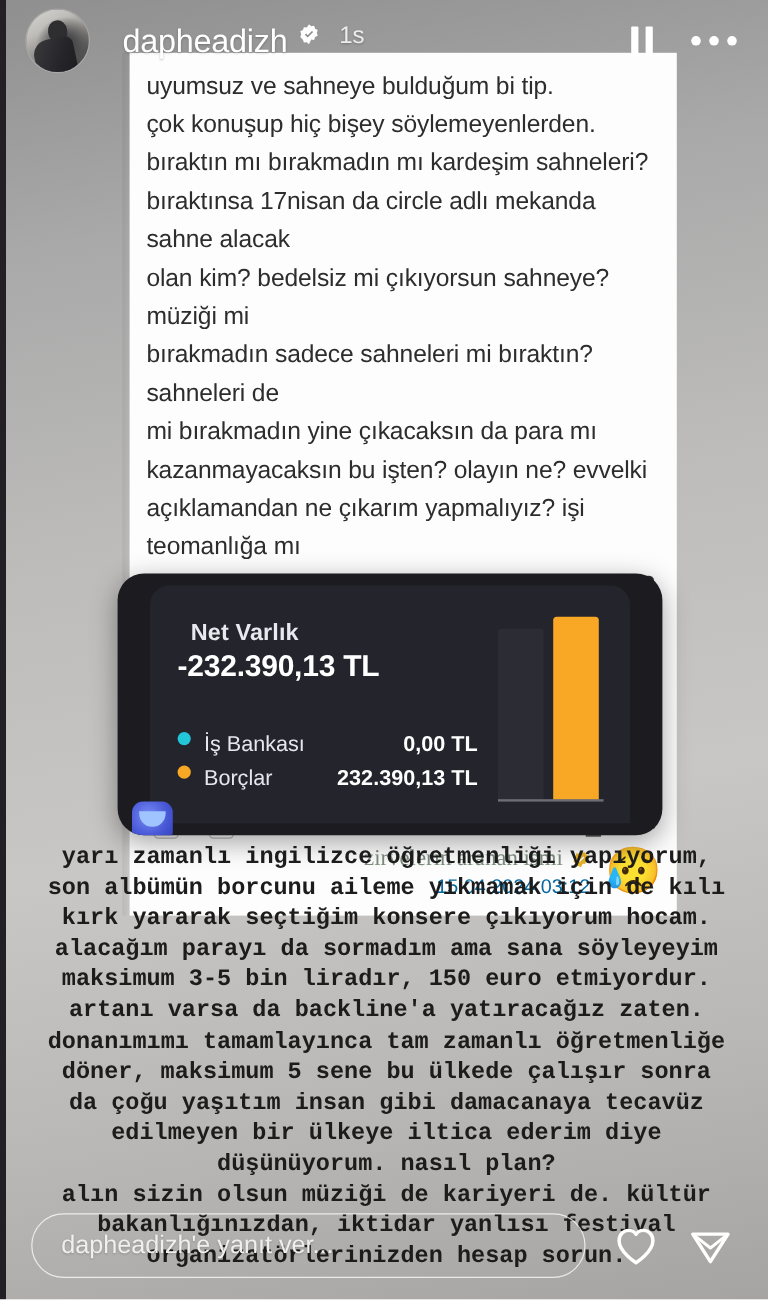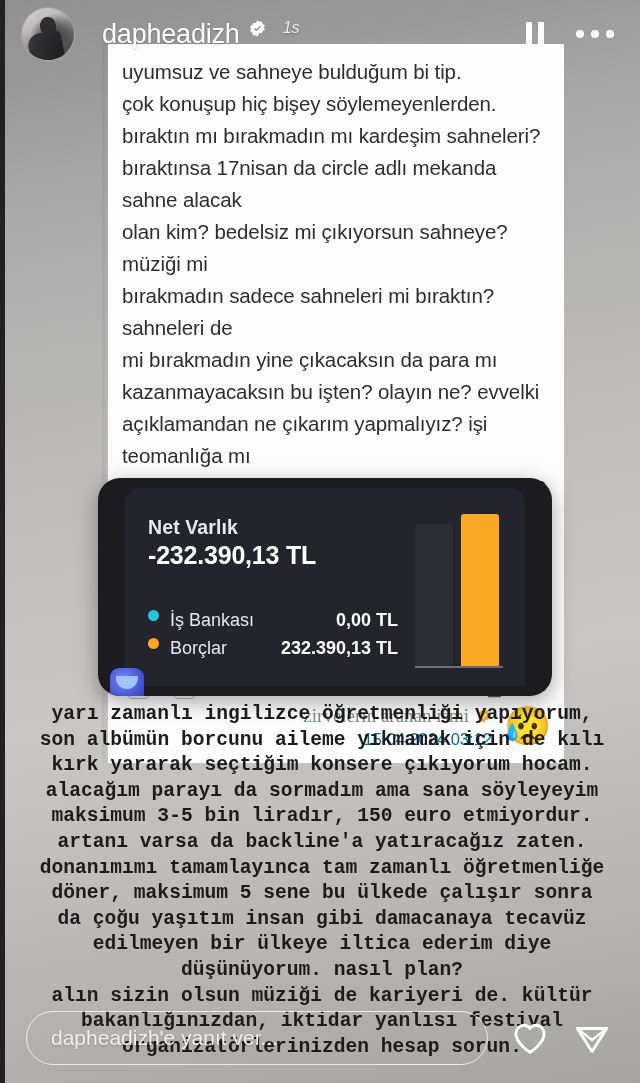--- a/index.html
+++ b/index.html
@@ -83,24 +83,23 @@
     letter-spacing: -0.2px;
     text-shadow: 0 1px 2px rgba(0,0,0,0.25);
   }
   .verified-badge {
     width: 19px; height: 19px;
     flex: 0 0 19px;
     display: block;
   }
   .time-ago {
     color: #ececec;
-    font-size: 16px;
+    font-size: 20px;
     margin-left: 8px;
     text-shadow: 0 1px 2px rgba(0,0,0,0.25);
-    font-style: italic;
   }
 
   .header-actions {
     margin-left: auto;
     display: flex;
     align-items: center;
     gap: 32px;
   }
   .pause-icon {
     display: flex;
@@ -227,21 +226,21 @@
   }
   .finance-inner {
     position: absolute;
     left: 27px; top: 10px;
     width: 400px; height: 198px;
     background: #24242c;
     border-radius: 16px 16px 0 0;
   }
   .finance-title {
     position: absolute;
-    left: 23px; top: 28px;
+    left: 34px; top: 28px;
     color: #e8e8ee;
     font-size: 19.5px;
     font-weight: 700;
     letter-spacing: 0.1px;
   }
   .finance-amount {
     position: absolute;
     left: 23px; top: 53px;
     color: #ffffff;
     font-size: 25px;

